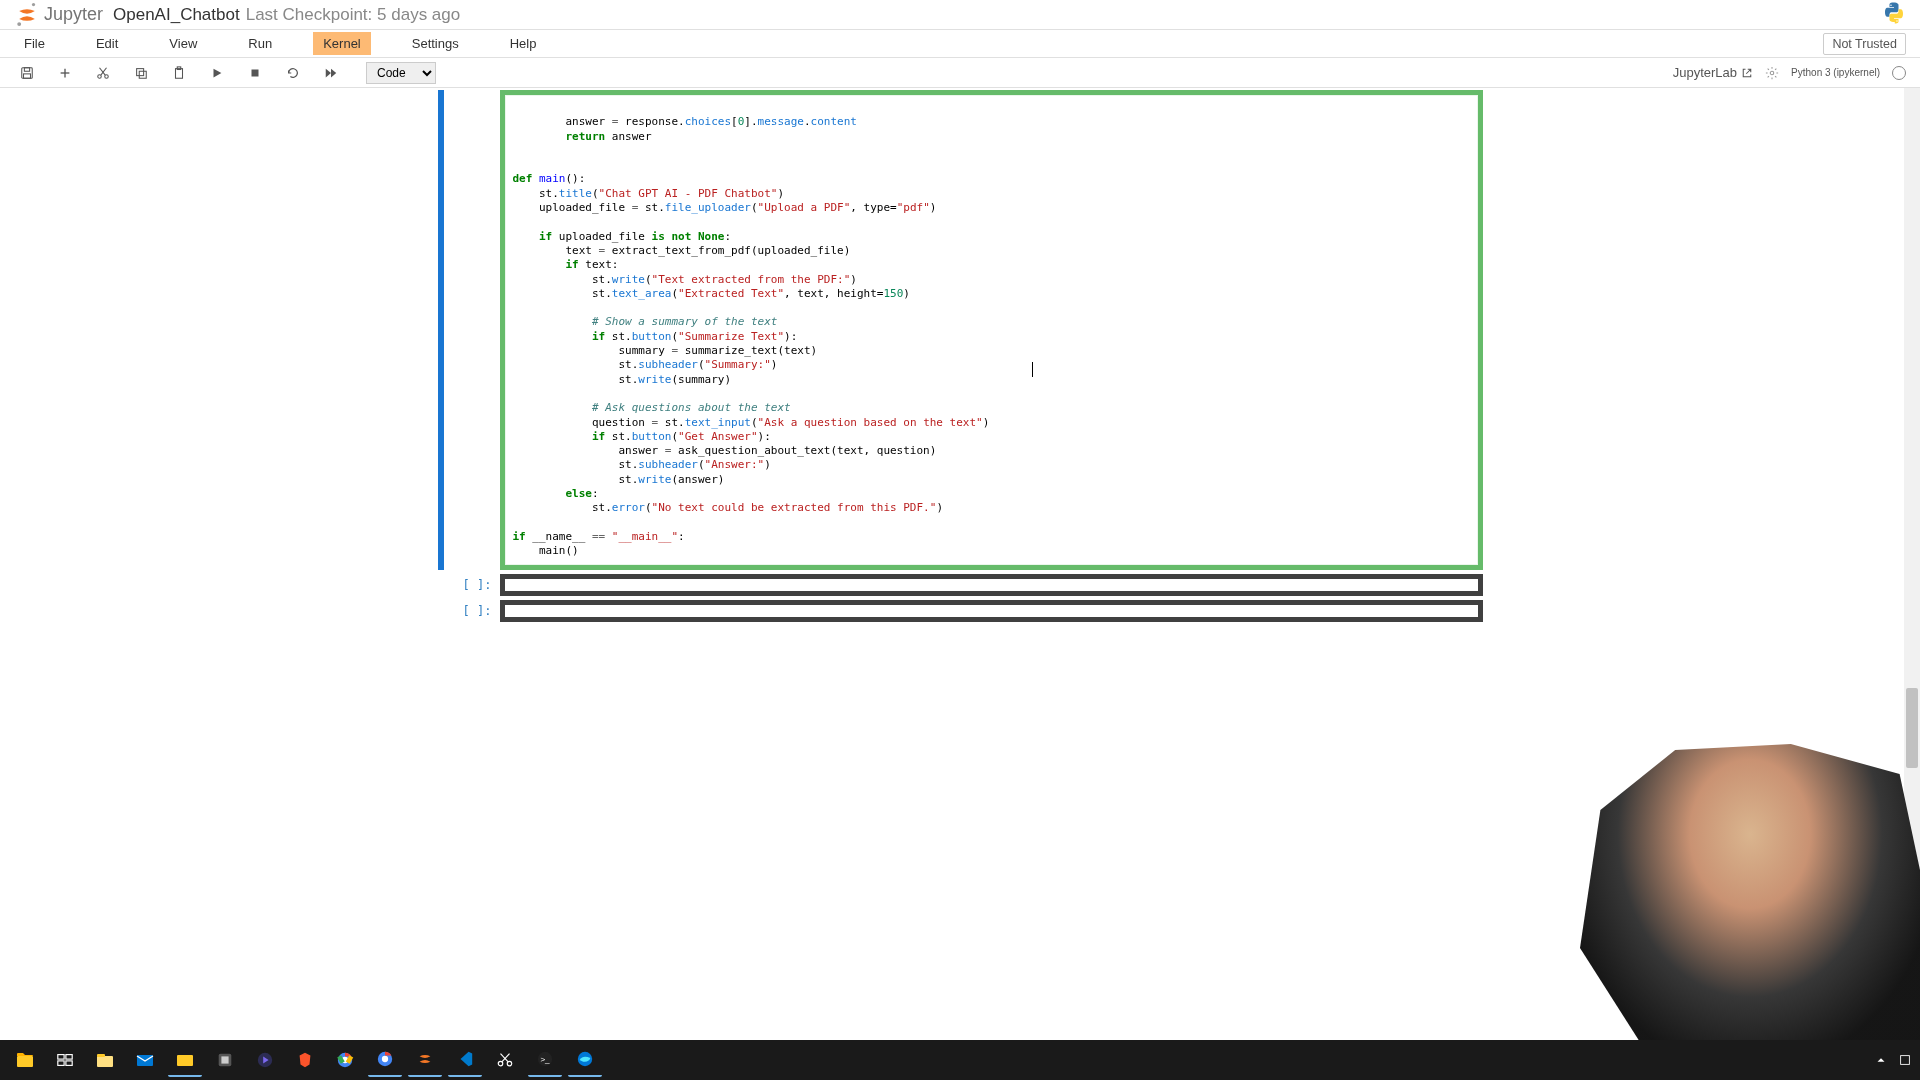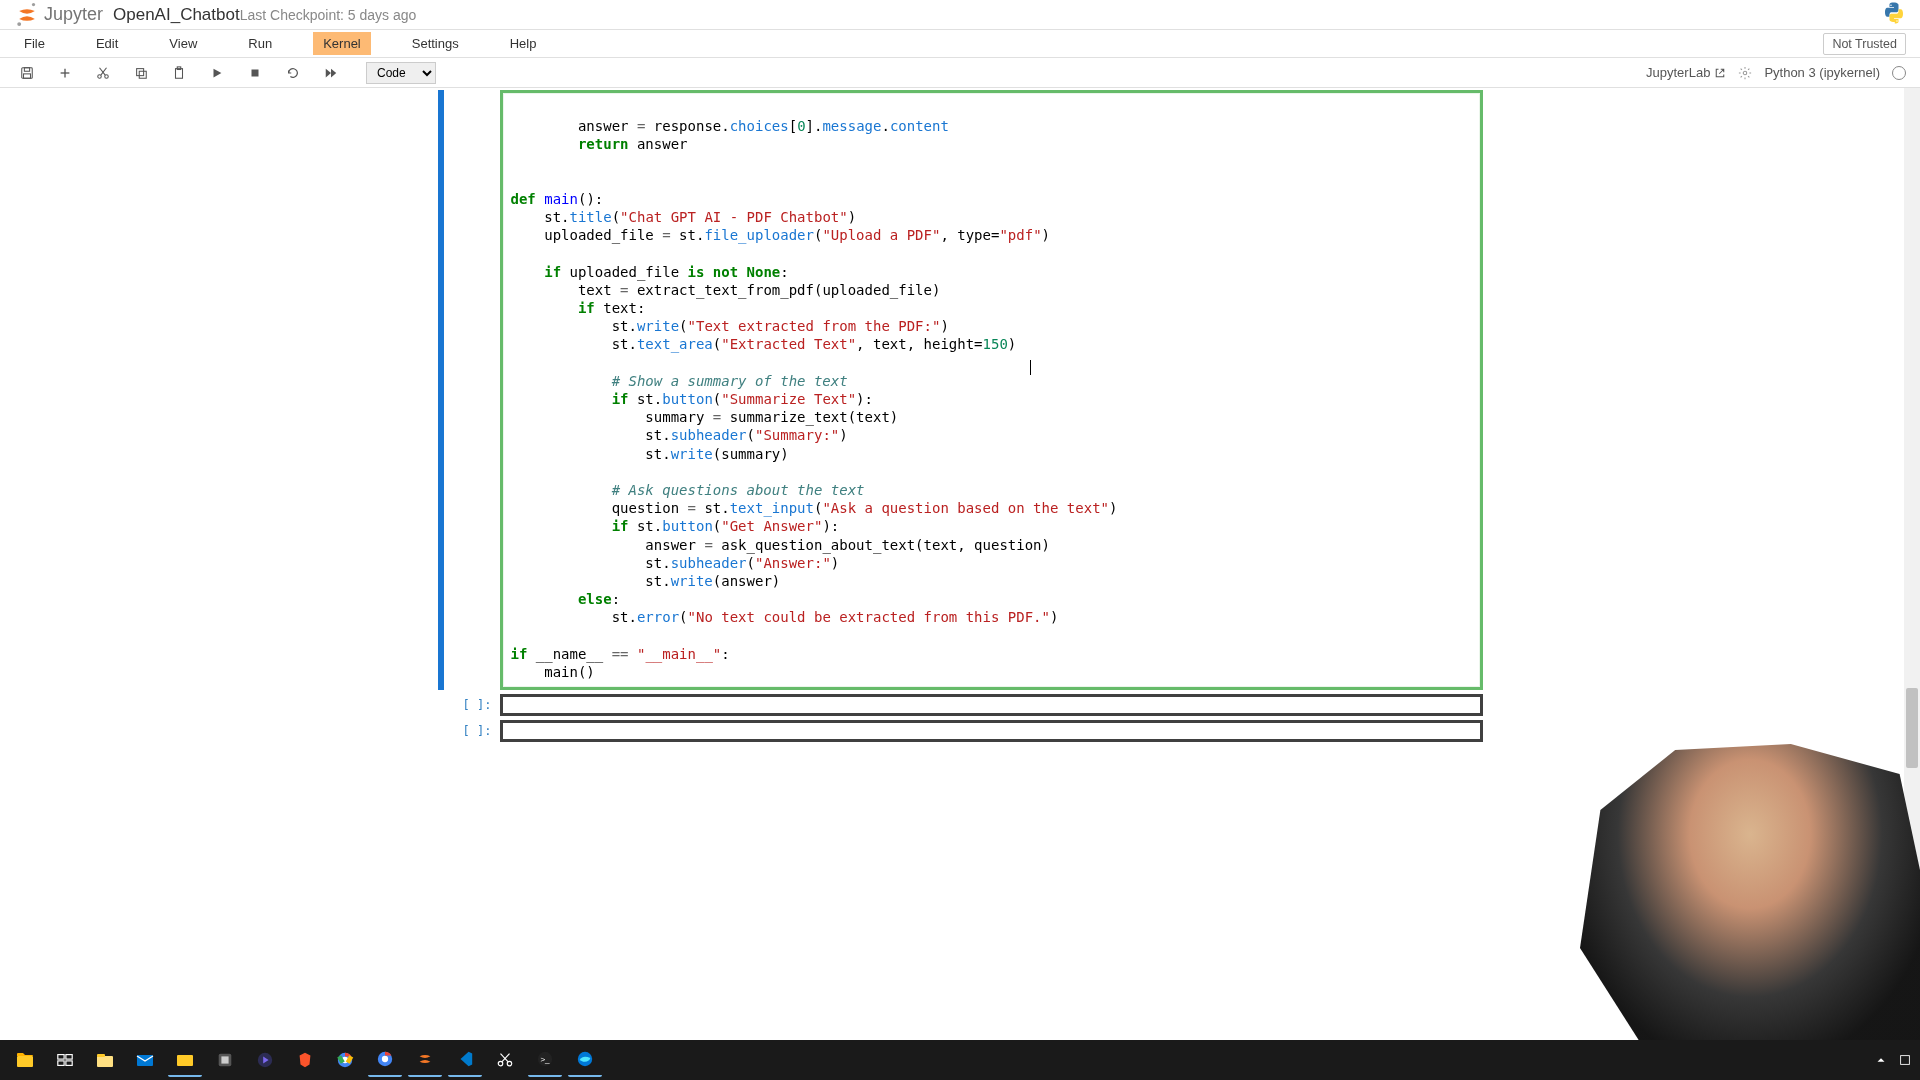--- a/index.html
+++ b/index.html
@@ -4,53 +4,53 @@
 <style>
 * { margin: 0; padding: 0; box-sizing: border-box; }
 body { font-family: -apple-system, BlinkMacSystemFont, "Segoe UI", Helvetica, Arial, sans-serif; font-size: 13px; background: #fff; overflow: hidden; }
 
 
 .header { display: flex; align-items: center; padding: 4px 14px; border-bottom: 1px solid #e0e0e0; height: 30px; }
 .jupyter-logo { display: flex; align-items: center; gap: 4px; }
 .logo-svg { width: 26px; height: 26px; }
 .logo-text { font-size: 18px; color: #757575; font-weight: 400; }
 .notebook-name { font-size: 17px; color: #333; margin-left: 10px; font-weight: 400;}
-.checkpoint { font-size: 14px; color: #888; }
+.checkpoint { font-size: 17px; color: #888; margin-left: 6px; }
 .header-right { margin-left: auto; }
 .python-icon { width: 24px; height: 24px; }
 
 
 .menubar { display: flex; align-items: center; padding: 2px 14px; border-bottom: 1px solid #e0e0e0; height: 28px; gap: 31px; }
 .menu-item { padding: 4px 10px; cursor: pointer; color: #333; font-size: 13px;}
 .menu-item.highlighted { background: #fdba74; }
 .menubar-right { margin-left: auto; display: flex; align-items: center; gap:10px;}
 .not-trusted { border: 1px solid #ccc; padding: 3px 8px; border-radius: 2px; color: #555; font-size: 12.5px; }
 
 
 .toolbar { display: flex; align-items: center; padding: 4px 14px; border-bottom: 1px solid #e0e0e0; height: 30px; gap: 12px; }
 .tool-btn { width: 26px; height: 24px; display: flex; align-items: center; justify-content: center; cursor: pointer; color: #555; }
 .tool-btn svg { width: 14px; height: 14px; }
 .cell-type-select { margin-left: 10px; border: 1px solid #ccc; padding: 2px 6px; font-size: 12px; width: 70px; }
 .toolbar-right { margin-left: auto; display: flex; align-items: center; gap: 12px; }
 .jupyterlab-link { color: #555; font-size: 13px; display:flex; align-items:center; gap:4px; cursor:pointer;}
-.kernel-name { color: #555; font-size: 13px; }
+.kernel-name { color: #555; font-size: 10px; }
 .kernel-icon { width:14px; height:14px; border:1.5px solid #888; border-radius:50%; display:inline-block;}
 .gear-small { color:#999; }
 
 
 .notebook-scroll { overflow-y: auto; height: calc(100vh - 30px - 28px - 30px - 40px); padding-top: 2px; }
 .notebook-area { width: 1045px; margin: 0 auto; }
 
 .cell { display: flex; margin-bottom: 4px; }
 .gutter { width: 6px; flex-shrink: 0; }
 .gutter.blue { background: #1976d2; }
 .prompt { width: 56px; flex-shrink: 0; text-align: right; padding: 4px 8px 0 0; font-family: "SFMono-Regular", Consolas, Menlo, monospace; font-size: 12px; color: #307fc1; }
 .cell-body { flex: 1; }
 
-.code-input { border: 3px solid #404040; padding: 6px 8px; font-family: "SFMono-Regular", Consolas, Menlo, monospace; font-size: 14px; line-height: 1.3; white-space: pre; background: #fff; position: relative; }
+.code-input { border: 5px solid #404040; padding: 6px 8px; font-family: "SFMono-Regular", Consolas, Menlo, monospace; font-size: 11px; line-height: 1.3; white-space: pre; background: #fff; position: relative; }
 .cell.active .code-input { border-color: #66bb6a; box-shadow: inset 0 0 0 1px #66bb6a22; }
 .code-input.comment-cell { color: #408080; font-style: italic; }
 
 .output-stderr { background: #fdd; padding: 6px 8px; font-family: "SFMono-Regular", Consolas, Menlo, monospace; font-size: 12.5px; line-height: 1.3; white-space: pre-wrap; color: #333; margin-top:0; }
 .output-stderr .warn { color: #b8860b; }
 
 .text-cursor { position: absolute; width: 1px; height: 15px; background: #000; }
 
 
 .k  { color: #008000; font-weight: bold; }   

